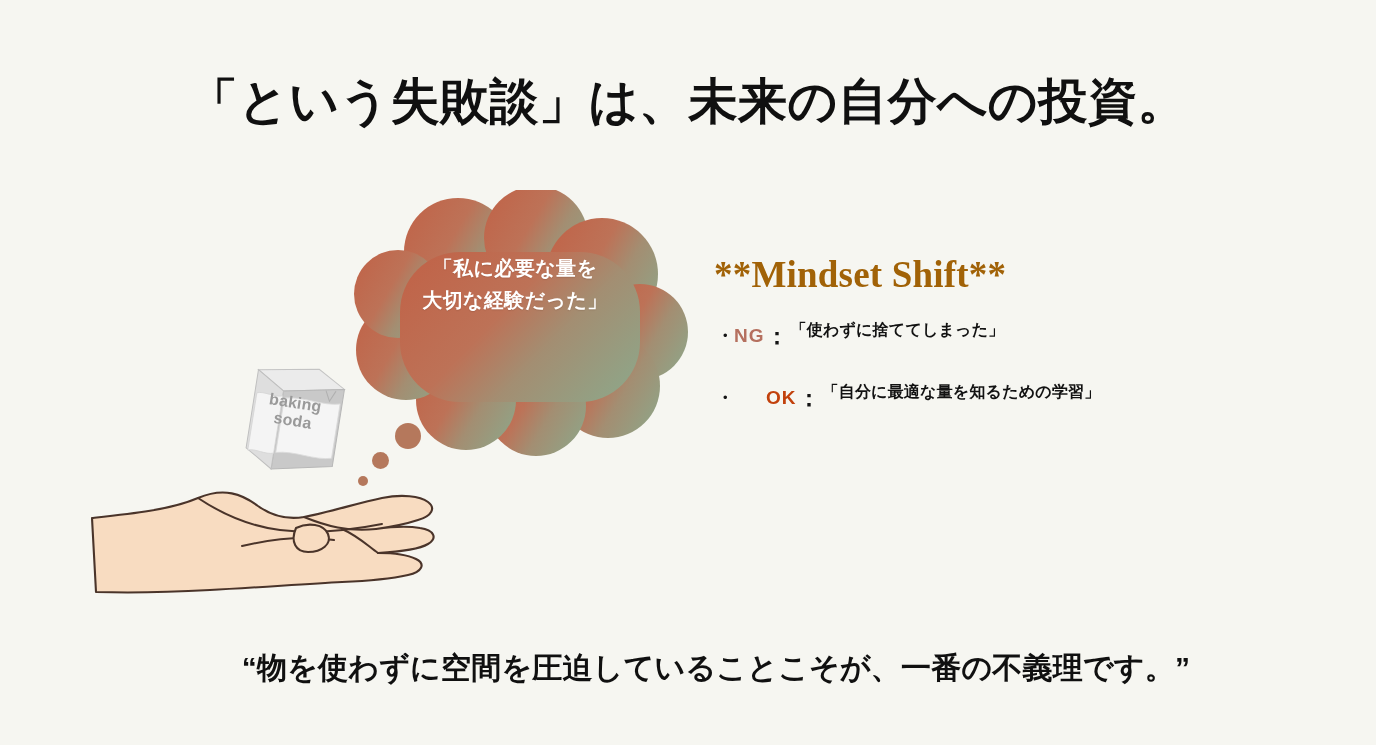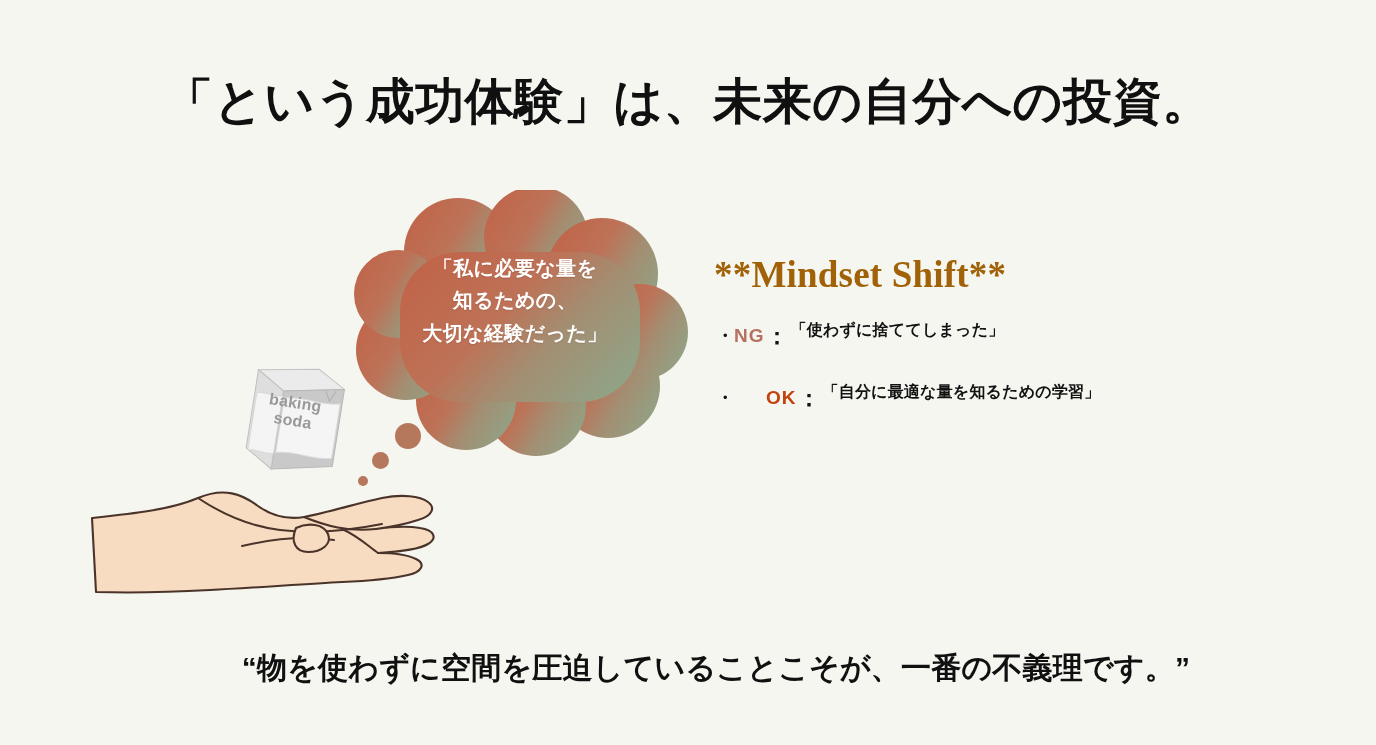--- a/index.html
+++ b/index.html
@@ -187,21 +187,21 @@
     letter-spacing: 0.2px;
     white-space: nowrap;
     padding-left: 28px;
   }
 </style>
 </head>
 <body>
 
 <div class="slide">
 
-  <div class="slide-title">「という成功体験」は、未来の自分への投資。</div>
+  <div class="slide-title">「という失敗談」は、未来の自分への投資。</div>
 
   <div class="visual">
 
     <div class="bubble-wrap">
       <svg class="bubble-svg" viewBox="0 0 350 275" xmlns="http://www.w3.org/2000/svg">
         <defs>
           <linearGradient id="bubbleGrad" x1="0" y1="0.25" x2="1" y2="0.85">
             <stop offset="0%" stop-color="#c0654a"></stop>
             <stop offset="38%" stop-color="#bd7257"></stop>
             <stop offset="62%" stop-color="#a38e72"></stop>
@@ -216,21 +216,20 @@
           <circle cx="268" cy="196" r="52"></circle>
           <circle cx="196" cy="216" r="50"></circle>
           <circle cx="126" cy="210" r="50"></circle>
           <circle cx="66" cy="160" r="50"></circle>
           <circle cx="58" cy="104" r="44"></circle>
           <rect x="60" y="62" width="240" height="150" rx="60"></rect>
         </g>
       </svg>
       <div class="bubble-text">
         <div>「私に必要な量を</div>
-        <div>知るための、</div>
         <div>大切な経験だった」</div>
       </div>
     </div>
 
     <div class="puff puff-a"></div>
     <div class="puff puff-b"></div>
     <div class="puff puff-c"></div>
 
     <div class="box-wrap">
       <svg class="box-svg" viewBox="0 0 130 125" xmlns="http://www.w3.org/2000/svg">

